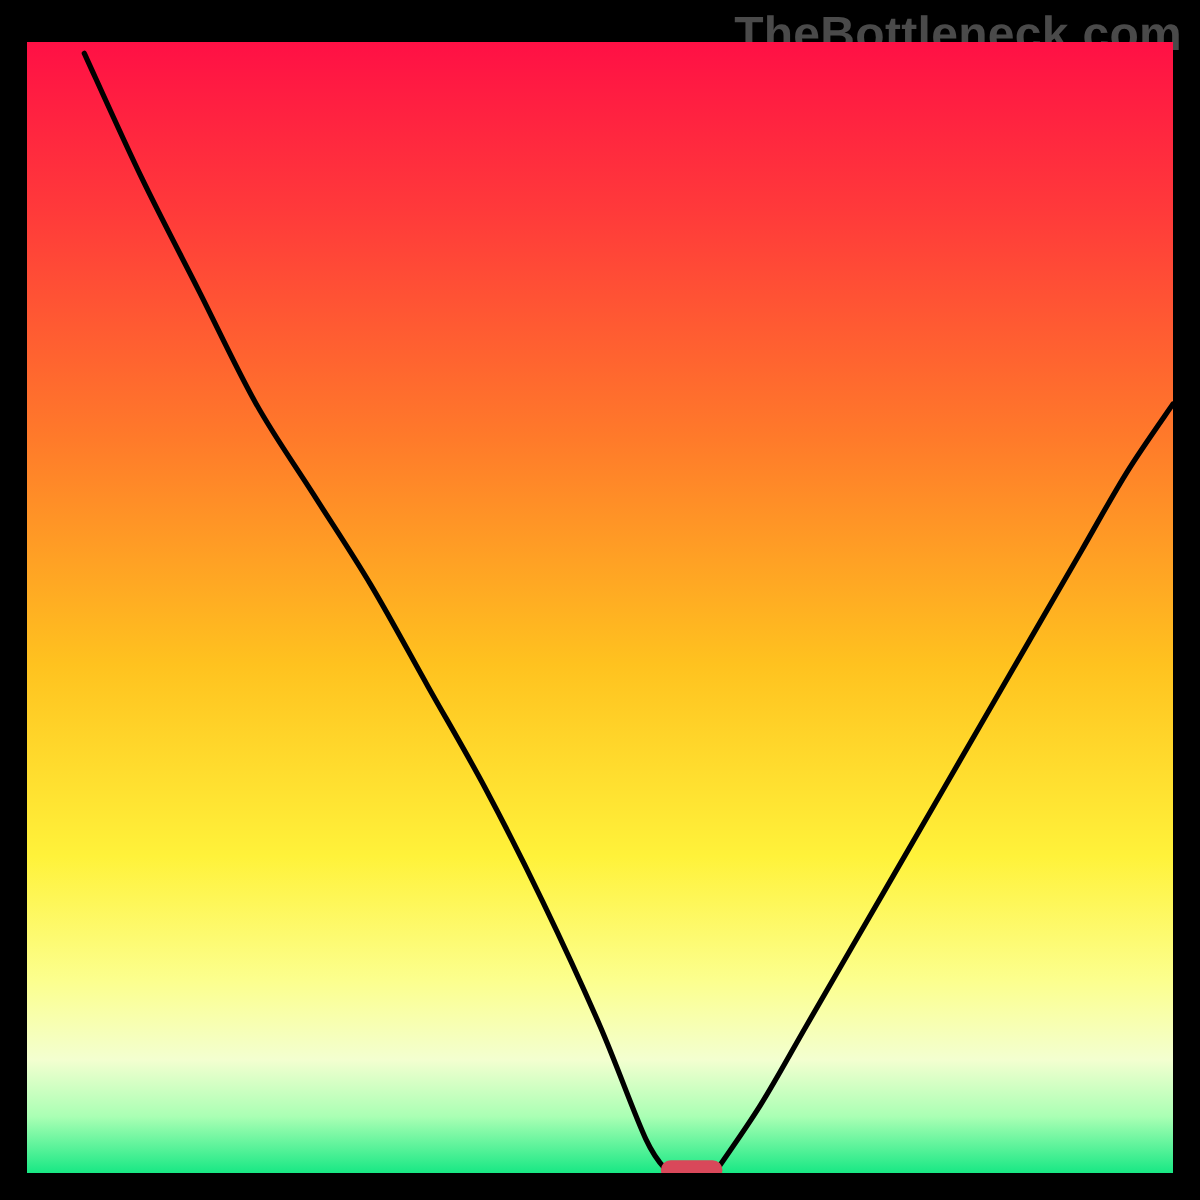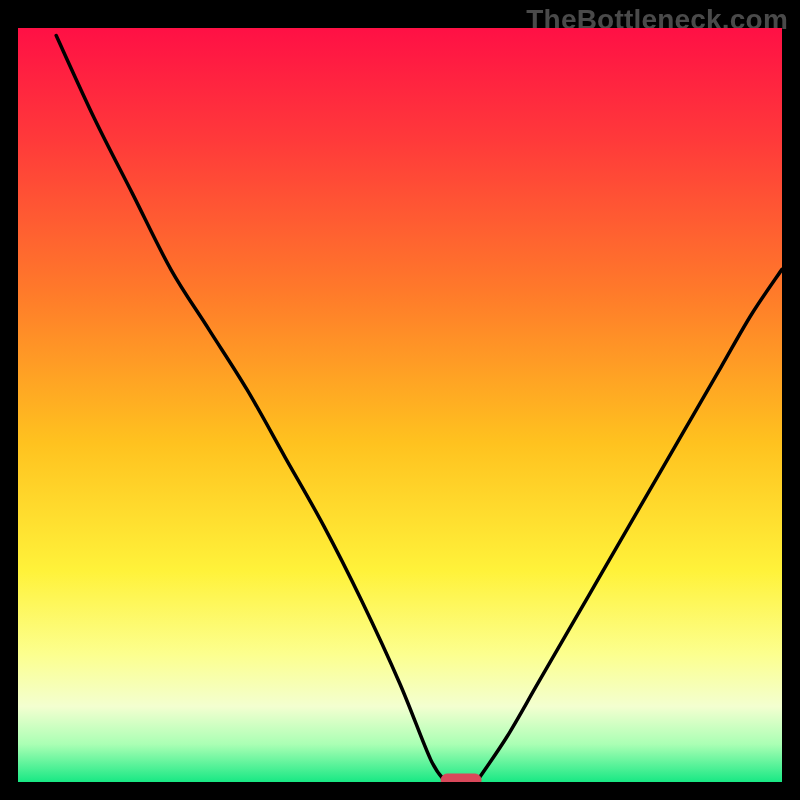--- a/index.html
+++ b/index.html
@@ -15,21 +15,21 @@
     position: relative;
     width: 800px;
     height: 800px;
     background: #000;
   }
   .watermark {
     position: absolute;
     top: 4px;
     right: 12px;
     color: #4a4a4a;
-    font-size: 28px;
+    font-size: 32px;
     font-weight: 600;
     letter-spacing: 0.2px;
     user-select: none;
   }
   .plot-area {
     position: absolute;
     left: 18px;
     top: 28px;
     width: 764px;
     height: 754px;

